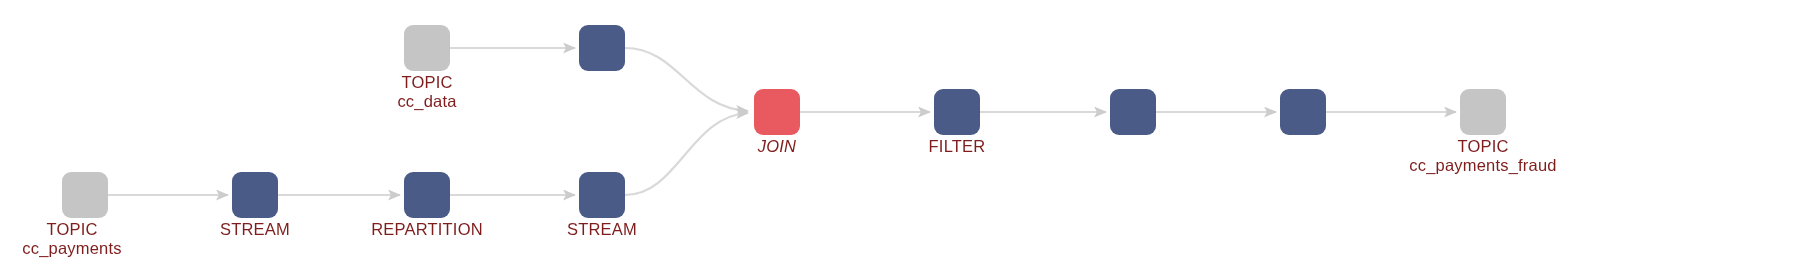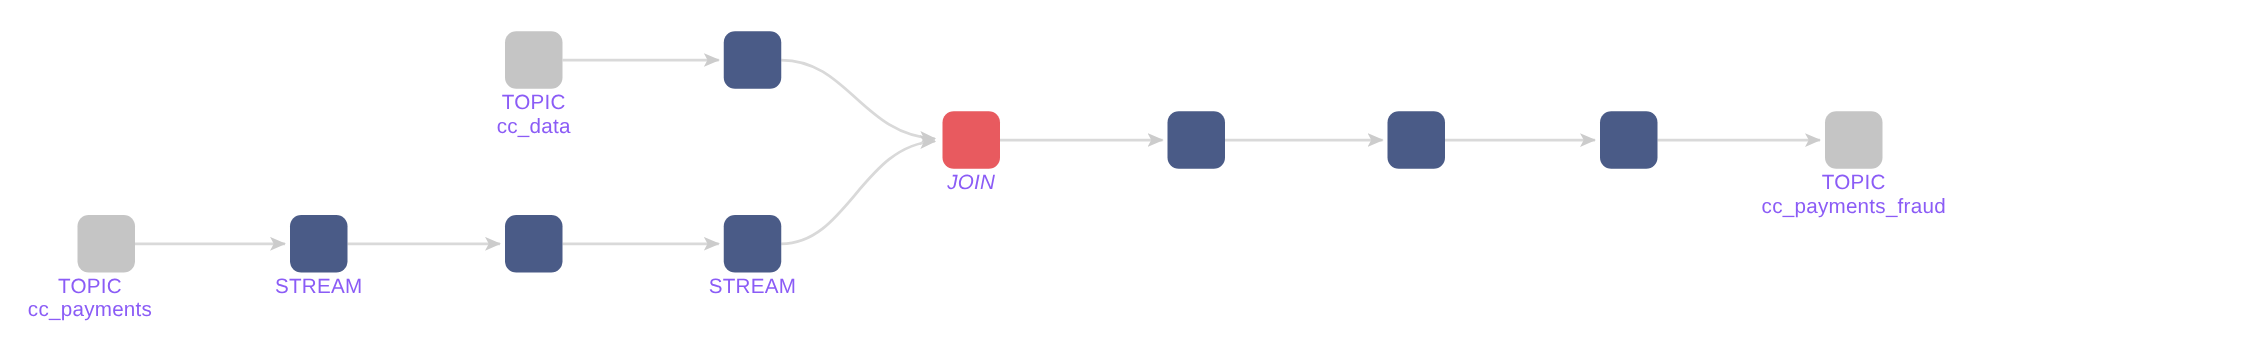--- a/index.html
+++ b/index.html
@@ -32,21 +32,21 @@
     border-radius: 9px;
     box-sizing: border-box;
   }
   .node.topic   { background: #c5c5c5; }
   .node.process { background: #4a5b87; }
   .node.join    { background: #e85a5f; }
 
   .node-label {
     position: absolute;
     text-align: center;
-    color: #8b5cf6;
+    color: #7f1d1d;
     font-size: 16.5px;
     line-height: 19px;
     white-space: nowrap;
     font-family: "Liberation Sans", sans-serif;
     letter-spacing: 0.2px;
   }
   .node-label .sub {
     display: block;
   }
 </style>
@@ -91,40 +91,46 @@
     <span>TOPIC</span>
     <span class="sub">cc_payments</span>
   </div>
 
   <div class="node process" style="left:232px; top:172px;"></div>
   <div class="node-label" style="left:145px; top:220px; width:220px;">
     <span>STREAM</span>
   </div>
 
   <div class="node process" style="left:404px; top:172px;"></div>
+  <div class="node-label" style="left:317px; top:220px; width:220px;">
+    <span>REPARTITION</span>
+  </div>
 
   <div class="node process" style="left:579px; top:172px;"></div>
   <div class="node-label" style="left:492px; top:220px; width:220px;">
     <span>STREAM</span>
   </div>
 
   <div class="node topic" style="left:404px; top:25px;"></div>
   <div class="node-label" style="left:317px; top:73px; width:220px;">
     <span>TOPIC</span>
     <span class="sub">cc_data</span>
   </div>
 
   <div class="node process" style="left:579px; top:25px;"></div>
 
   <div class="node join" style="left:754px; top:89px;"></div>
   <div class="node-label" style="left:667px; top:137px; width:220px;font-style:italic;">
     <span>JOIN</span>
   </div>
 
   <div class="node process" style="left:934px; top:89px;"></div>
+  <div class="node-label" style="left:847px; top:137px; width:220px;">
+    <span>FILTER</span>
+  </div>
 
   <div class="node process" style="left:1110px; top:89px;"></div>
 
   <div class="node process" style="left:1280px; top:89px;"></div>
 
   <div class="node topic" style="left:1460px; top:89px;"></div>
   <div class="node-label" style="left:1373px; top:137px; width:220px;">
     <span>TOPIC</span>
     <span class="sub">cc_payments_fraud</span>
   </div>

